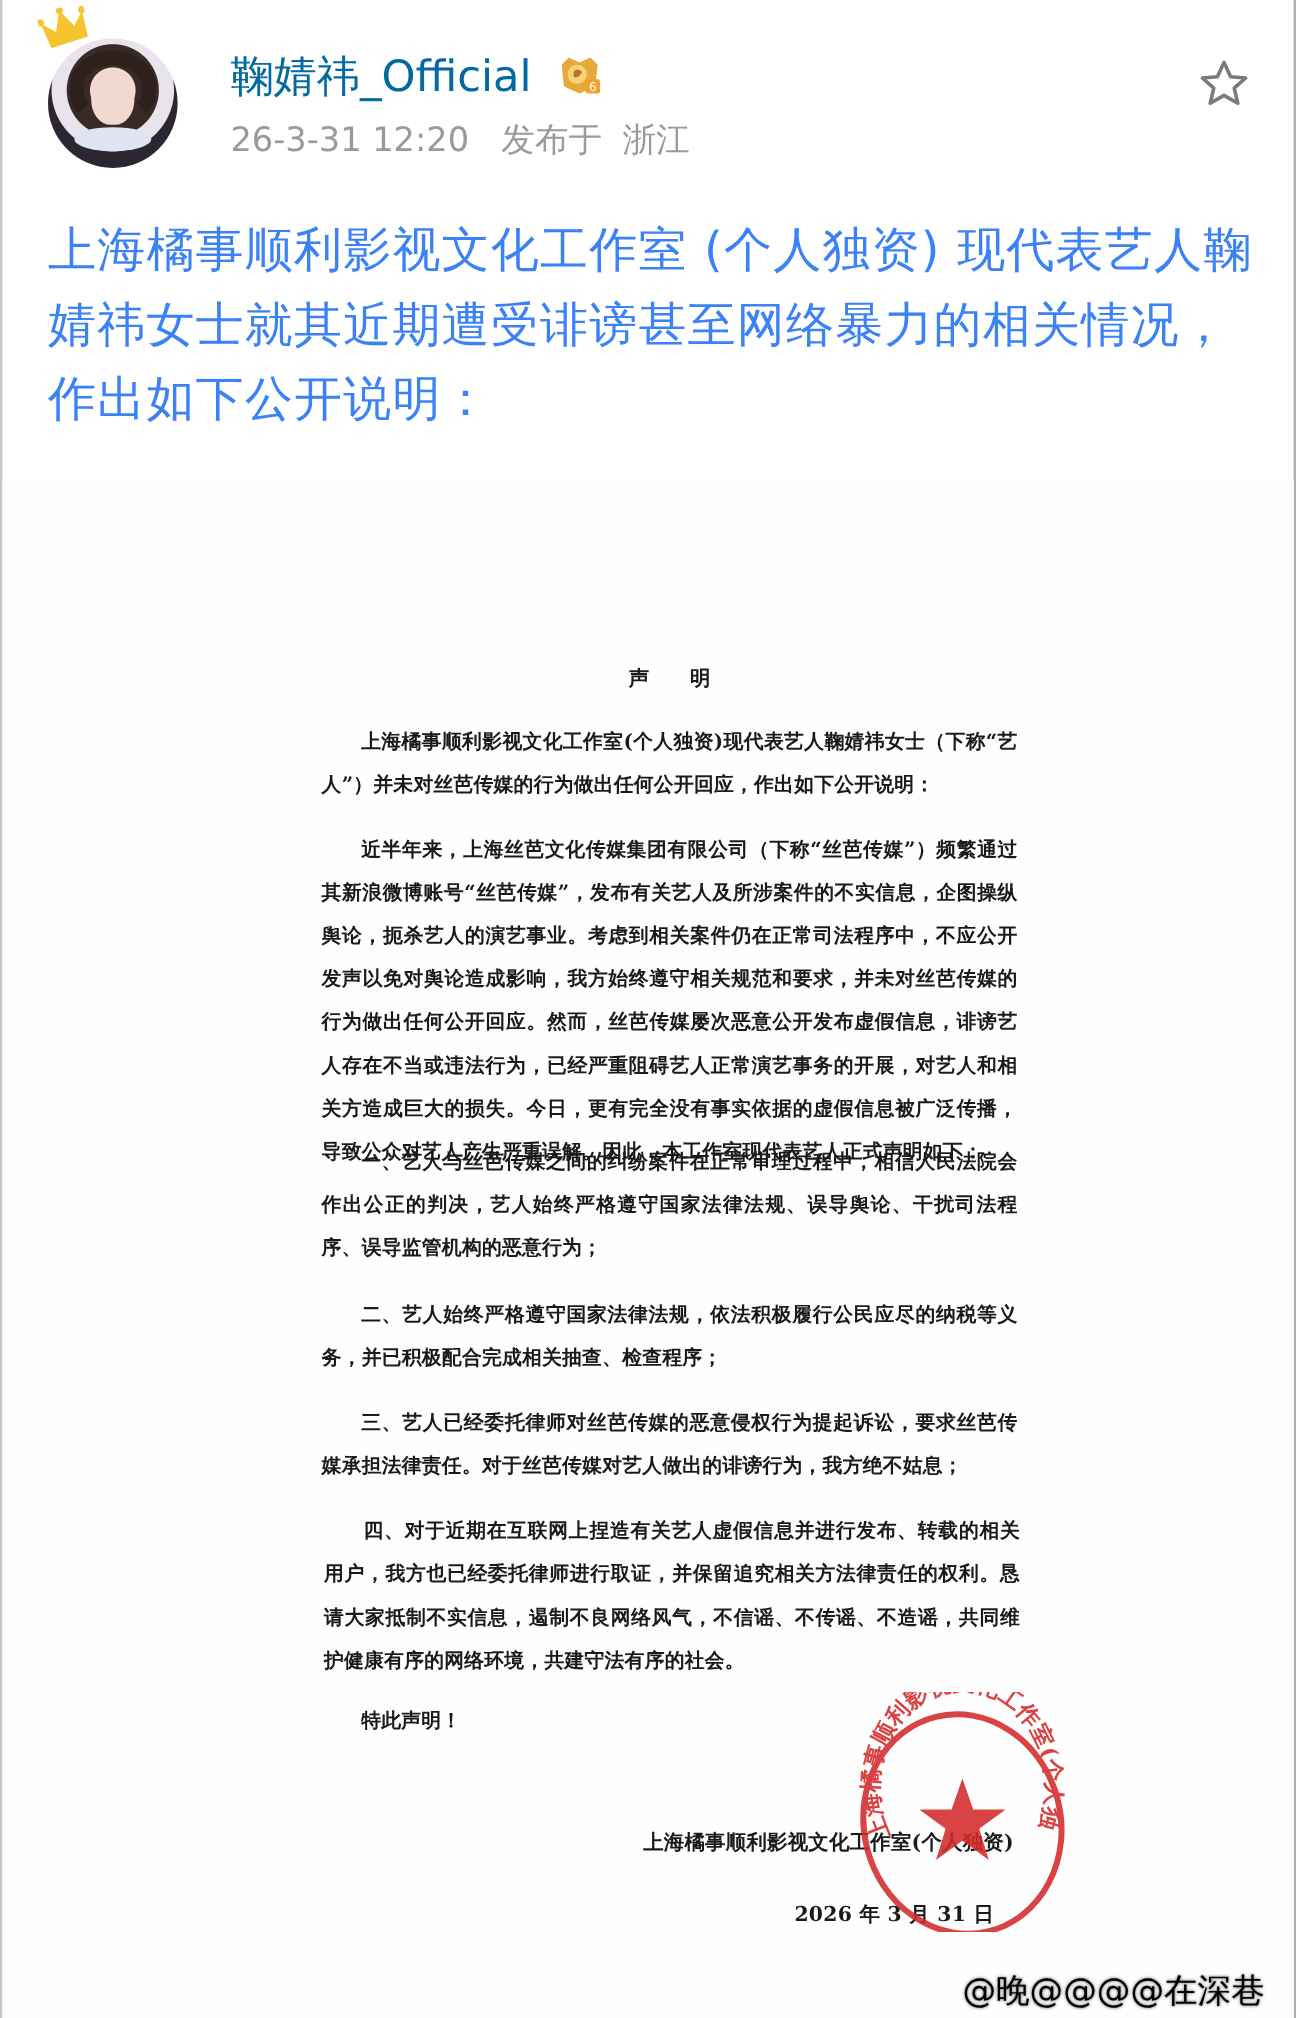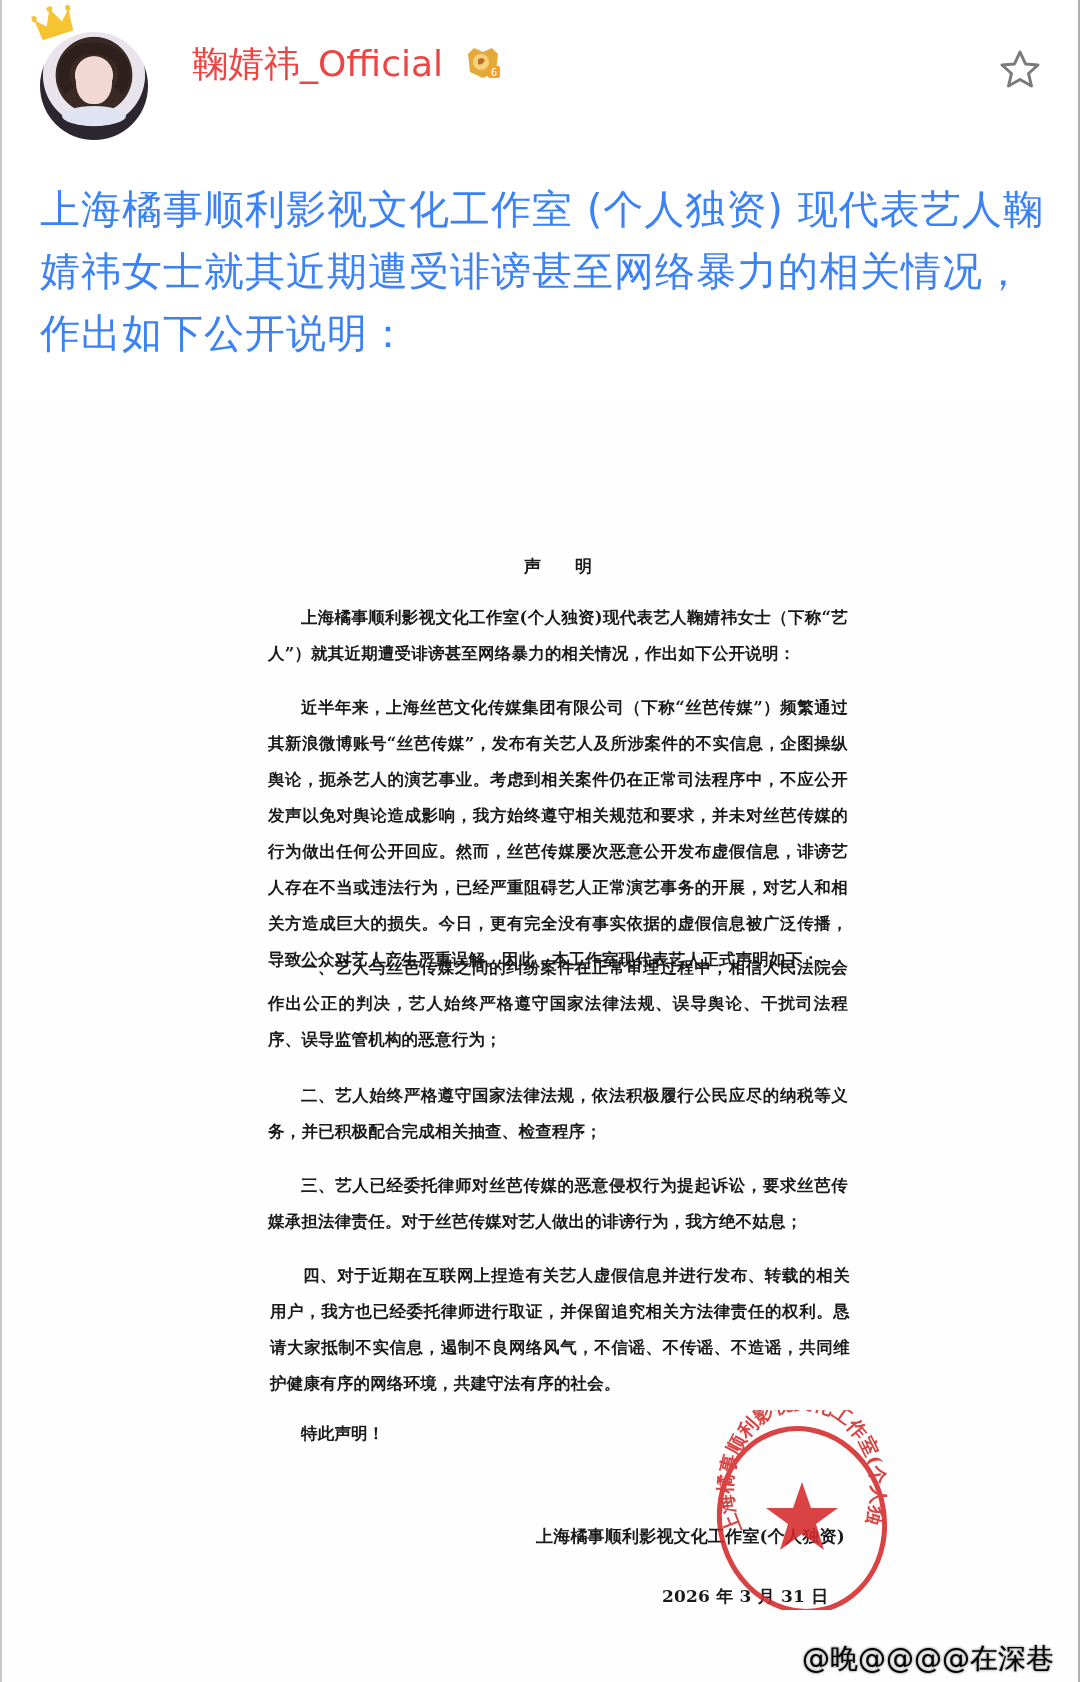--- a/index.html
+++ b/index.html
@@ -15,21 +15,21 @@
     background: radial-gradient(circle at 50% 40%, #f3dcd6 0 22%, #3a2a26 23% 45%, #e9e4ec 46% 60%, #2b2630 61%);
     overflow: hidden;
   }
   .avatar .face { position:absolute; left: 36px; top: 26px; width: 36px; height: 46px; border-radius: 45%; background: #f1d8d0; }
   .avatar .hair { position:absolute; left: 18px; top: 10px; width: 72px; height: 60px; border-radius: 50% 50% 40% 40%; border: 12px solid #2e211d; border-bottom-color: transparent; box-sizing: border-box;}
   .avatar .collar { position:absolute; left: 22px; top: 74px; width: 64px; height: 20px; border-radius: 50%; background: #dfe3f2; }
   .crown {
     position: absolute; left: -6px; top: -22px; width: 40px; height: 34px; transform: rotate(-18deg);
   }
   .username {
-    position: absolute; left: 190px; top: 40px; font-size: 36px; color: #ef4444; letter-spacing: 0px;
+    position: absolute; left: 190px; top: 40px; font-size: 36px; color: #0369a1; letter-spacing: 0px;
   }
   .vip-badge { position: absolute; left: 462px; top: 44px; width: 38px; height: 36px; }
   .meta {
     position: absolute; left: 190px; top: 98px; font-size: 28px; color: #9a9a9a;
   }
   .meta span { margin-right: 18px; }
   .star-btn { position: absolute; left: 996px; top: 48px; width: 44px; height: 42px; cursor: pointer; }
   .post-text {
     position: absolute; left: 38px; top: 178px; width: 1010px;
     font-size: 40px; line-height: 62px; color: #3b82f6; letter-spacing: 1px;
@@ -83,32 +83,37 @@
   <div class="username">鞠婧祎_Official</div>
 
   <svg class="vip-badge" viewBox="0 0 38 36">
     <path d="M4 10 L10 4 L19 8 L28 4 L34 10 L32 28 L19 34 L6 28 Z" fill="#e5a83a"></path>
     <circle cx="17" cy="18" r="8" fill="#f7d27a"></circle>
     <path d="M14 16 Q17 12 21 16 Q18 22 14 20 Z" fill="#b8702a"></path>
     <rect x="24" y="22" width="12" height="12" rx="2" fill="#f3a12c"></rect>
     <text x="30" y="32" font-size="10" text-anchor="middle" fill="#fff" font-family="DejaVu Sans, sans-serif">6</text>
   </svg>
 
+  <div class="meta">
+    <span>26-3-31 12:20</span>
+    <span style="margin-right:8px">发布于</span>
+    <span>浙江</span>
+  </div>
 
   <svg class="star-btn" viewBox="0 0 44 42">
     <polygon points="22,4 27.5,16 40,17 30.5,25.5 33.5,38 22,31.5 10.5,38 13.5,25.5 4,17 16.5,16" fill="none" stroke="#7a7a7a" stroke-width="3" stroke-linejoin="round"></polygon>
   </svg>
 </div>
 
 <div class="post-text">上海橘事顺利影视文化工作室 (个人独资) 现代表艺人鞠婧祎女士就其近期遭受诽谤甚至网络暴力的相关情况，作出如下公开说明：</div>
 
 <div class="doc-image">
   <div class="doc">
     <div class="doc-title">声明</div>
-    <p class="p1">上海橘事顺利影视文化工作室(个人独资)现代表艺人鞠婧祎女士（下称“艺人”）就其近期遭受诽谤甚至网络暴力的相关情况，作出如下公开说明：</p>
+    <p class="p1">上海橘事顺利影视文化工作室(个人独资)现代表艺人鞠婧祎女士（下称“艺人”）并未对丝芭传媒的行为做出任何公开回应，作出如下公开说明：</p>
     <p class="p2">近半年来，上海丝芭文化传媒集团有限公司（下称“丝芭传媒”）频繁通过其新浪微博账号“丝芭传媒”，发布有关艺人及所涉案件的不实信息，企图操纵舆论，扼杀艺人的演艺事业。考虑到相关案件仍在正常司法程序中，不应公开发声以免对舆论造成影响，我方始终遵守相关规范和要求，并未对丝芭传媒的行为做出任何公开回应。然而，丝芭传媒屡次恶意公开发布虚假信息，诽谤艺人存在不当或违法行为，已经严重阻碍艺人正常演艺事务的开展，对艺人和相关方造成巨大的损失。今日，更有完全没有事实依据的虚假信息被广泛传播，导致公众对艺人产生严重误解。因此，本工作室现代表艺人正式声明如下：</p>
     <p class="p3">一、艺人与丝芭传媒之间的纠纷案件在正常审理过程中，相信人民法院会作出公正的判决，艺人始终严格遵守国家法律法规、误导舆论、干扰司法程序、误导监管机构的恶意行为；</p>
     <p class="p4">二、艺人始终严格遵守国家法律法规，依法积极履行公民应尽的纳税等义务，并已积极配合完成相关抽查、检查程序；</p>
     <p class="p5">三、艺人已经委托律师对丝芭传媒的恶意侵权行为提起诉讼，要求丝芭传媒承担法律责任。对于丝芭传媒对艺人做出的诽谤行为，我方绝不姑息；</p>
     <p class="p6">四、对于近期在互联网上捏造有关艺人虚假信息并进行发布、转载的相关用户，我方也已经委托律师进行取证，并保留追究相关方法律责任的权利。恳请大家抵制不实信息，遏制不良网络风气，不信谣、不传谣、不造谣，共同维护健康有序的网络环境，共建守法有序的社会。</p>
     <p class="p7">特此声明！</p>
     <div class="signer">上海橘事顺利影视文化工作室(个人独资)</div>
     <div class="date">2026 年 3 月 31 日</div>
   </div>
 

